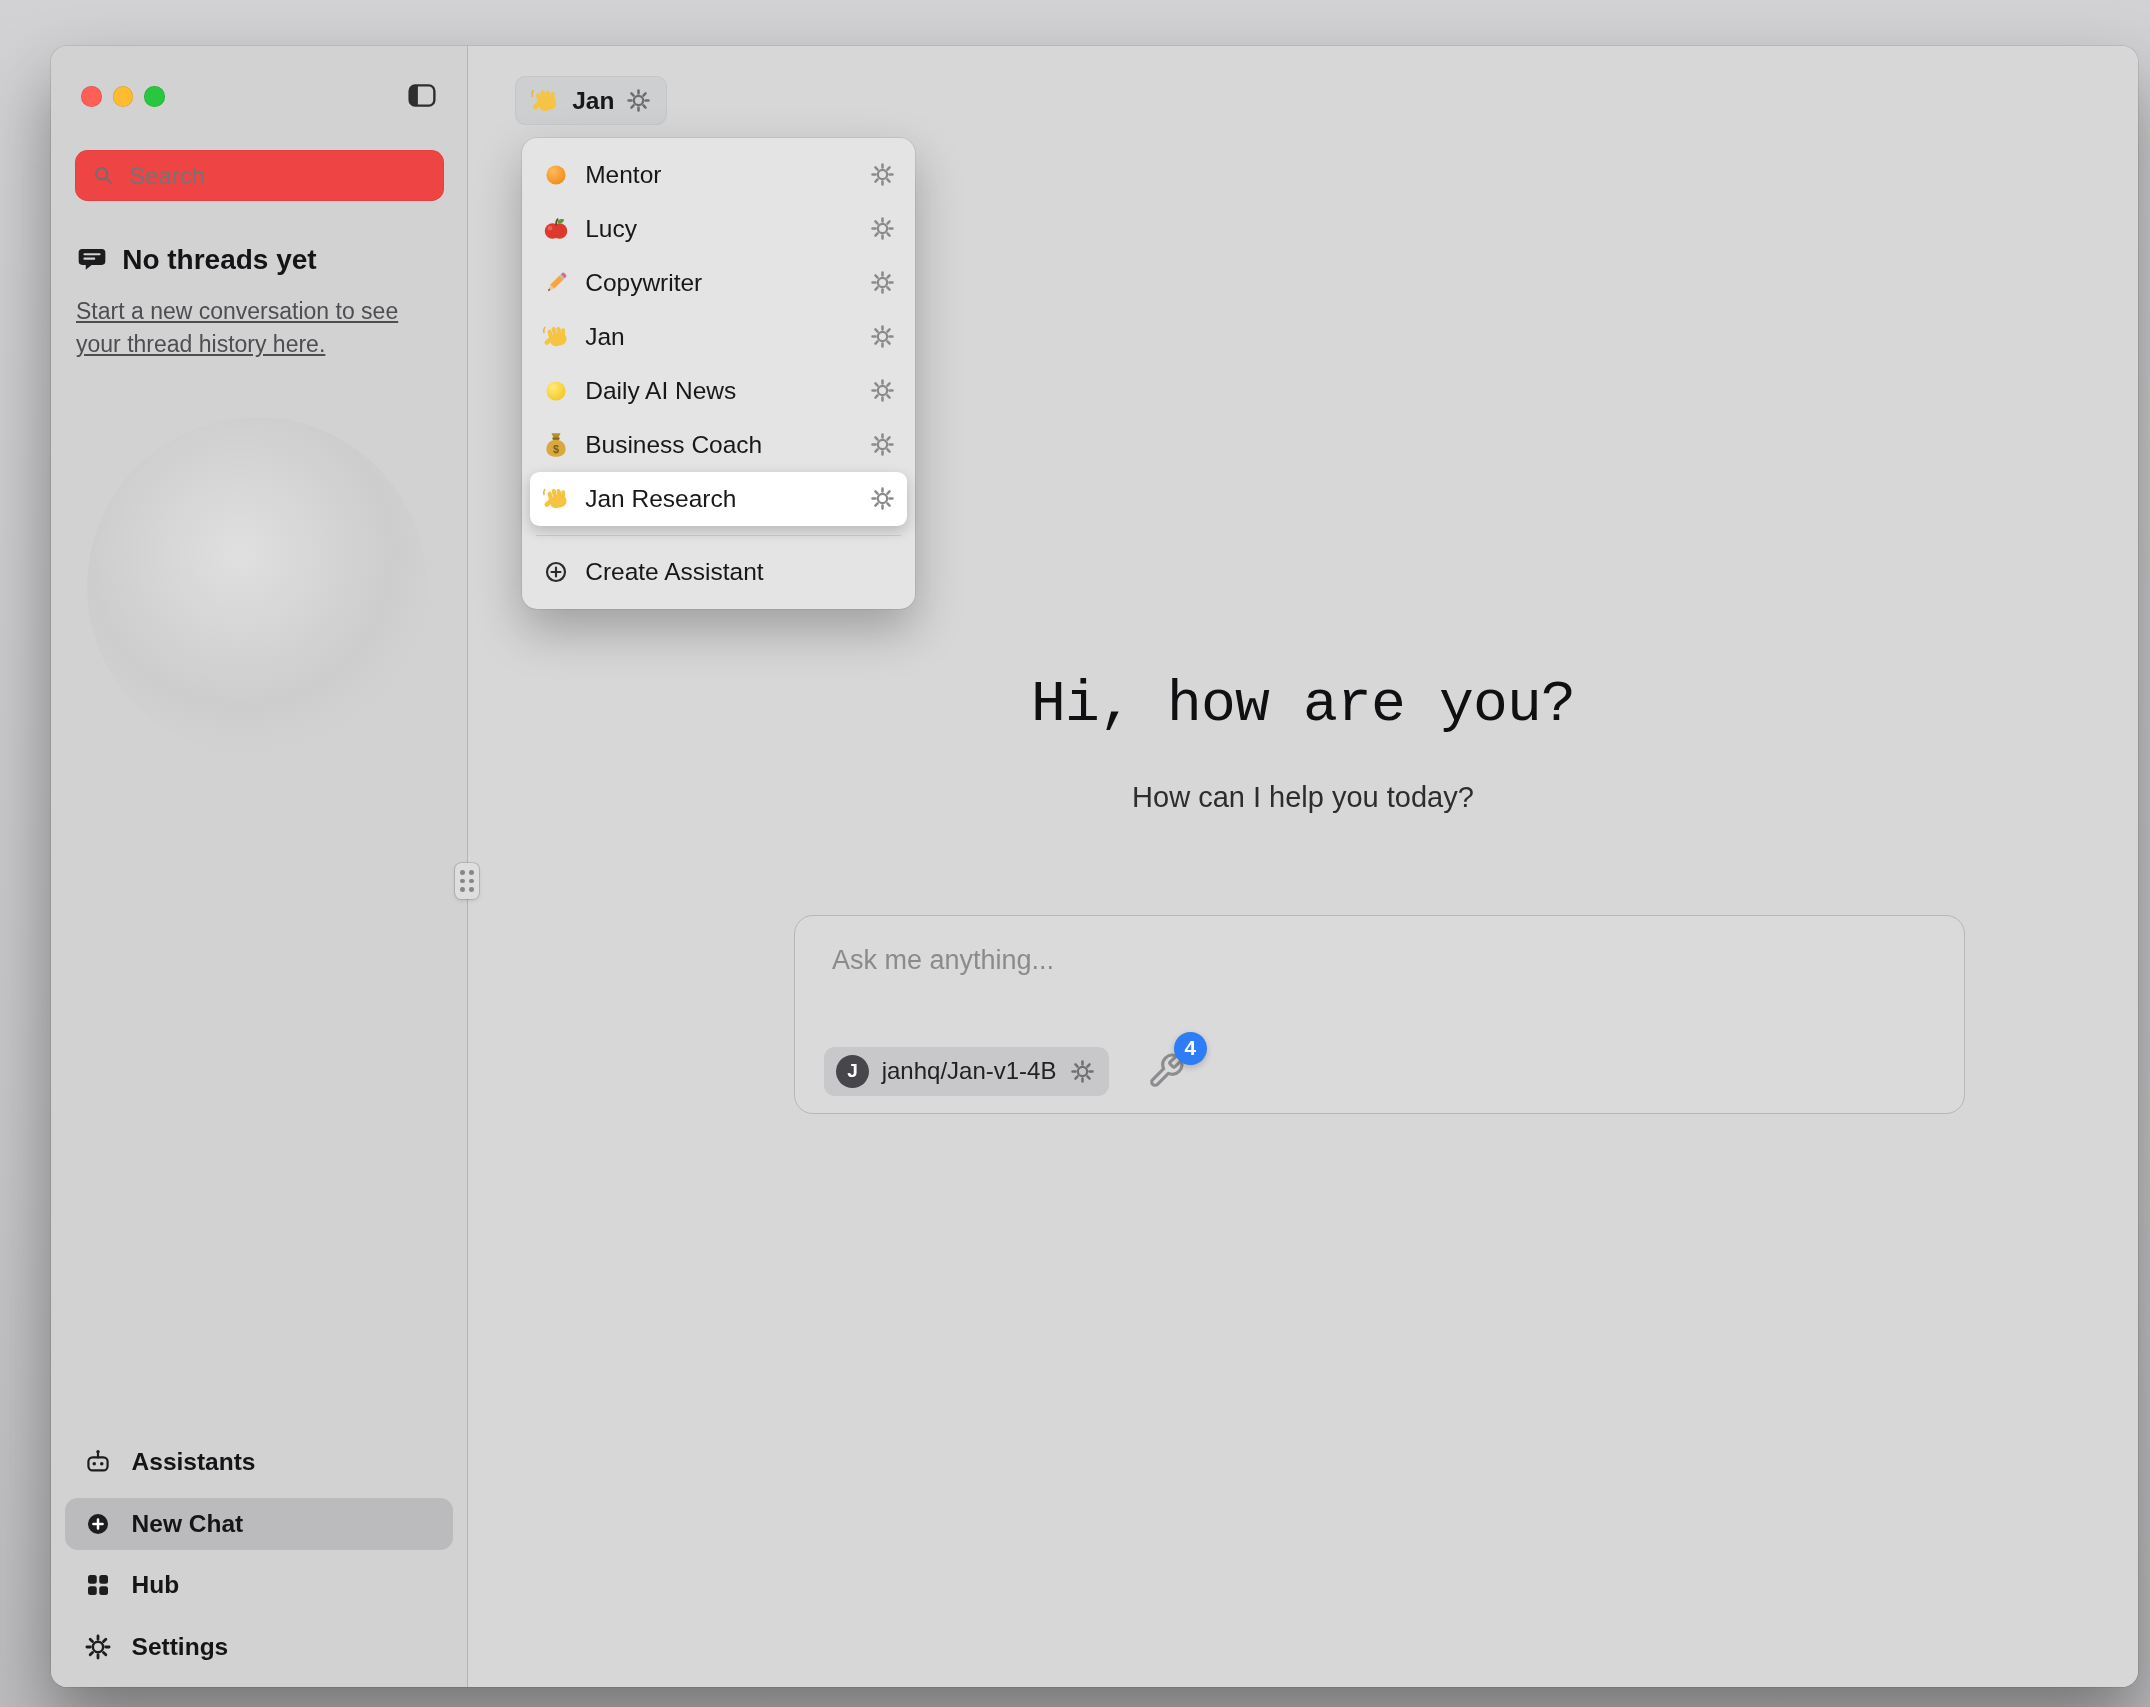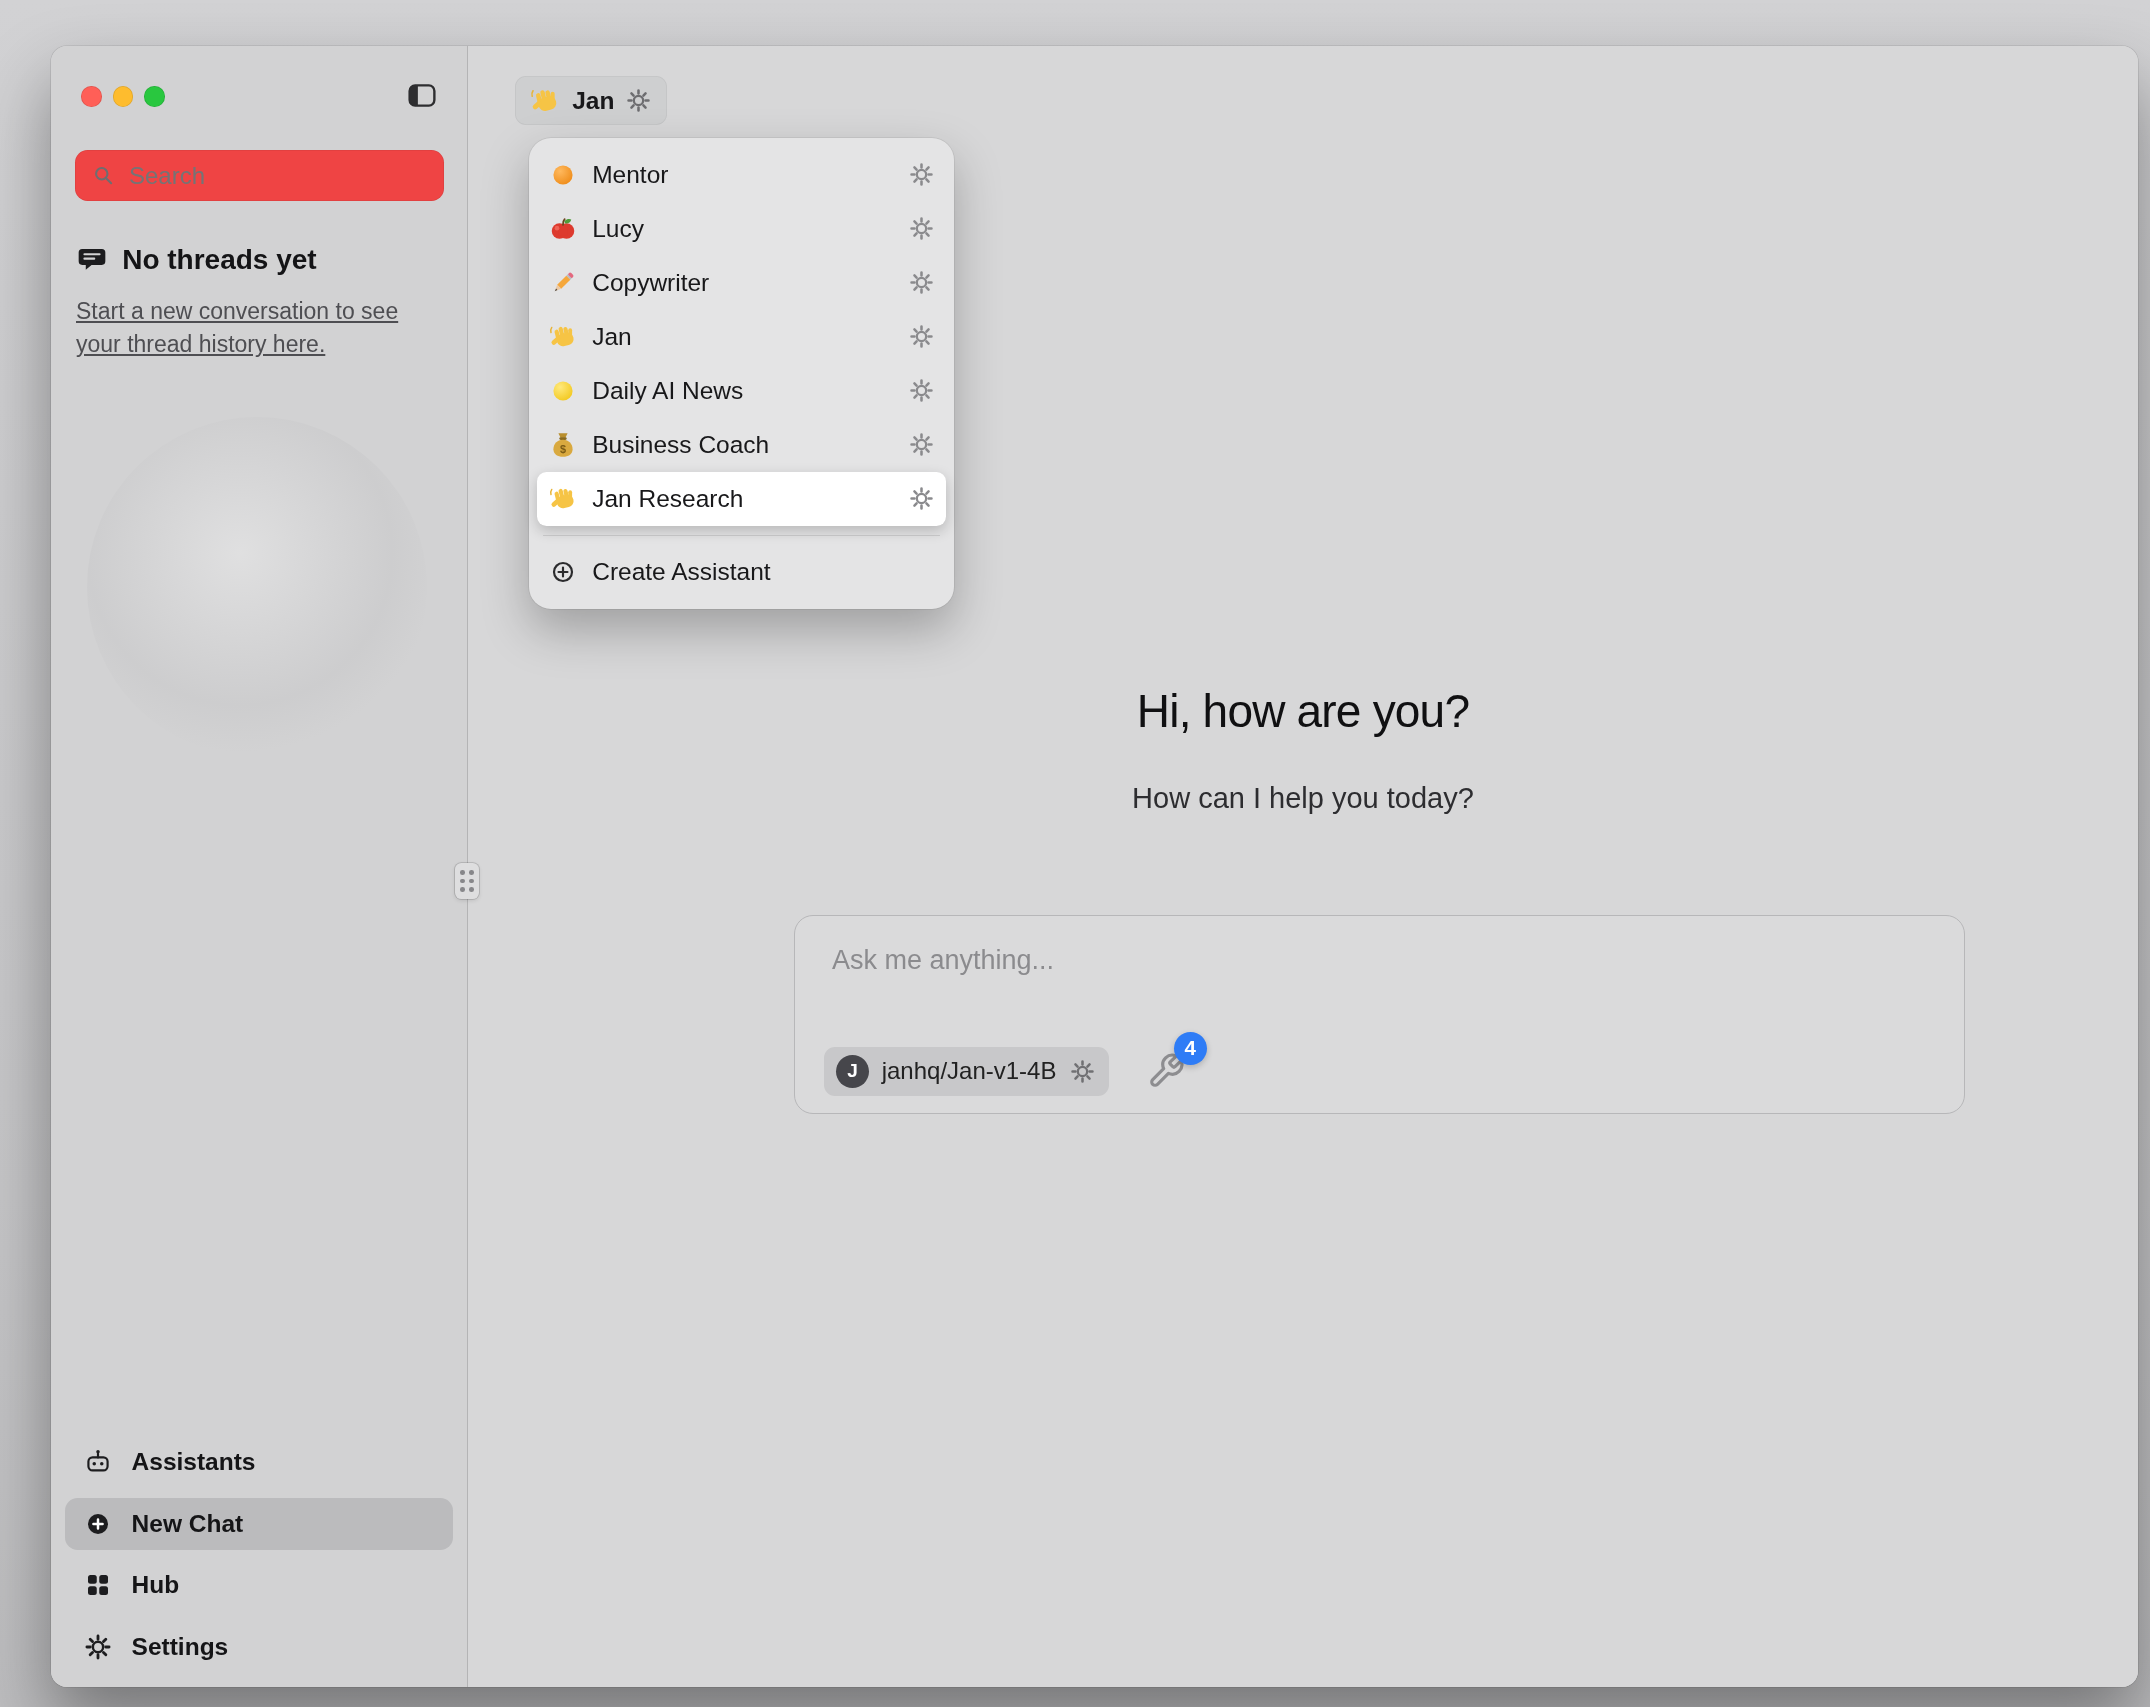--- a/index.html
+++ b/index.html
@@ -34,32 +34,32 @@
     box-shadow:0 0 0 0.8px rgba(0,0,0,.16),0 1.6px 4.7px rgba(0,0,0,.12);
     display:grid;grid-template-columns:repeat(2,4.7px);grid-auto-rows:4.7px;gap:4px;place-content:center;z-index:5;cursor:col-resize;}
   .grip i{background:#87878a;border-radius:50%;}
   
   .main{position:absolute;left:417px;top:0;right:0;bottom:0;background:#d7d7d8;}
   .header-chip{position:absolute;left:47px;top:30px;height:49px;border-radius:11px;background:#cecfd0;
     display:flex;align-items:center;gap:11px;padding:0 14.2px;font-size:24.5px;font-weight:700;color:#18181a;
     box-shadow:inset 0 0 0 0.8px rgba(0,0,0,.05);cursor:pointer;}
   .header-chip .emoji{width:32px;height:32px;}
   .header-chip .chip-gear{width:27px;height:27px;color:#6d6d70;}
-  .menu{position:absolute;left:61px;top:92px;width:425px;border-radius:22px;background:#e4e4e5;
+  .menu{position:absolute;left:54px;top:92px;width:393px;border-radius:15px;background:#e4e4e5;
     box-shadow:0 20.6px 47px rgba(0,0,0,.26),0 0 0 0.8px rgba(0,0,0,.08);padding:9.5px 8px;z-index:10;}
   .menu-row{height:54px;display:flex;align-items:center;gap:14.2px;padding:0 11px;border-radius:9.5px;
     font-size:24.5px;color:#18181a;cursor:pointer;}
   .menu-row .m-icon{width:30px;height:30px;flex:0 0 auto;}
   .menu-row .m-label{flex:1;white-space:nowrap;}
   .menu-row .m-gear{width:27px;height:27px;color:#8a8a8d;flex:0 0 auto;}
   .menu-row.selected{background:#ffffff;box-shadow:0 4.7px 14.2px rgba(0,0,0,.20);}
   .menu-divider{height:0.8px;background:rgba(0,0,0,.10);margin:9.5px 6.3px;}
   .create-row .m-icon{color:#2b2b2d;}
   .hero{position:absolute;left:0;right:0;top:626px;text-align:center;}
-  .hero h1{font-family:Liberation Sans, sans-serif;font-size:46px;font-weight:500;letter-spacing:-0.8px;color:#101012;margin:12px;}
+  .hero h1{font-family:Liberation Mono, monospace;font-size:58px;font-weight:500;letter-spacing:-0.8px;color:#101012;margin:0;}
   .hero p{margin:44px 12px 0;font-size:29px;color:#2d2d30;}
   .composer{position:absolute;left:326px;top:869px;width:1171px;height:199px;border-radius:19px;
     background:#dadadb;border:1.6px solid #b7b7b9;}
   .composer textarea{position:absolute;left:35px;top:27px;right:35px;height:73px;background:transparent;border:none;
     outline:none;resize:none;font-size:27px;color:#333;font-family:inherit;}
   .composer textarea::placeholder{color:#8b8b8e;}
   .composer-bottom{position:absolute;left:28.5px;bottom:17.4px;display:flex;align-items:center;gap:38px;}
   .model-chip{height:49px;border-radius:11px;background:#c8c8ca;display:flex;align-items:center;gap:12.6px;
     padding:0 12.6px;font-size:24px;color:#222;cursor:pointer;}
   .avatar{width:33px;height:33px;border-radius:50%;background:#46464b;color:#fff;display:flex;align-items:center;

